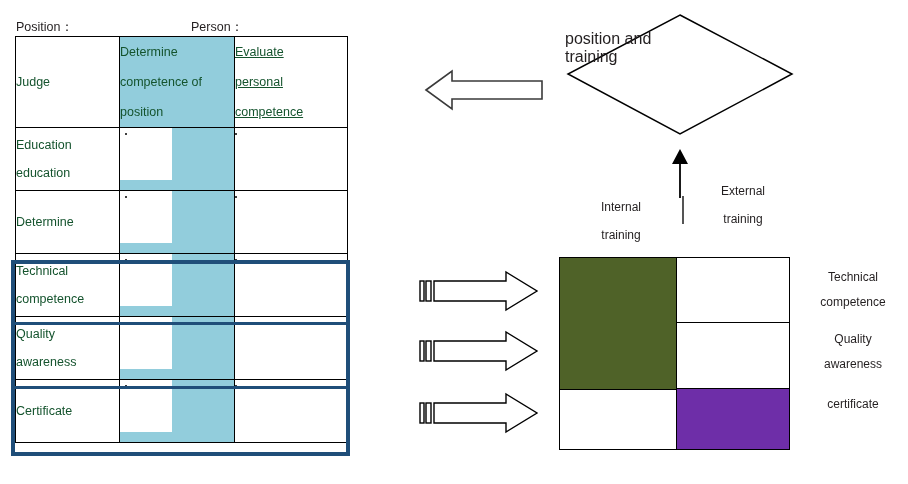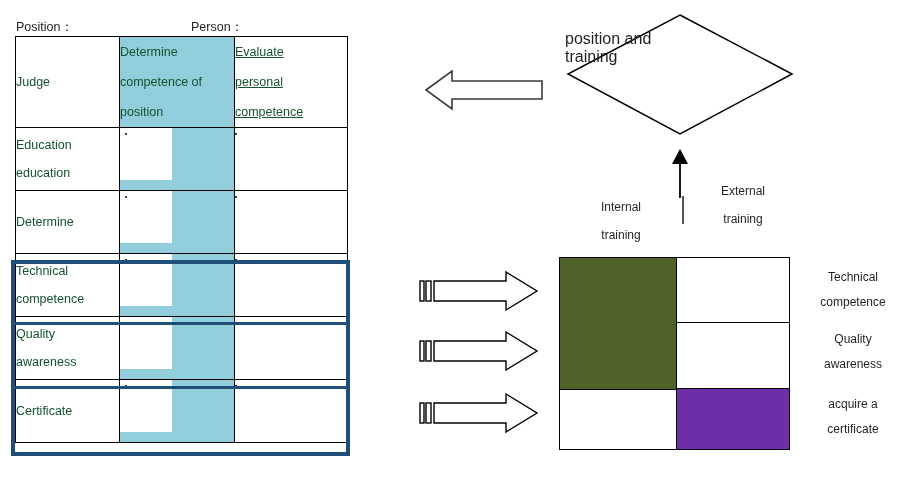--- a/index.html
+++ b/index.html
@@ -326,21 +326,20 @@
 
 <div class="outcome-label" id="outcome-tech">
   <span>Technical</span>
   <span>competence</span>
 </div>
 <div class="outcome-label" id="outcome-qual">
   <span>Quality</span>
   <span>awareness</span>
 </div>
 <div class="outcome-label" id="outcome-cert">
-  <span>acquire a</span>
   <span>certificate</span>
 </div>
 
 <svg class="arrow-small-row" id="arrow-row-1" viewBox="0 0 122 44">
   <rect x="2" y="12" width="4" height="20" fill="#ffffff" stroke="#000000" stroke-width="1.4"></rect>
   <rect x="8" y="12" width="5" height="20" fill="#ffffff" stroke="#000000" stroke-width="1.4"></rect>
   <polygon points="16,12 88,12 88,3 119,22 88,41 88,32 16,32" fill="#ffffff" stroke="#000000" stroke-width="1.4" stroke-linejoin="miter"></polygon>
 </svg>
 <svg class="arrow-small-row" id="arrow-row-2" viewBox="0 0 122 44">
   <rect x="2" y="12" width="4" height="20" fill="#ffffff" stroke="#000000" stroke-width="1.4"></rect>

